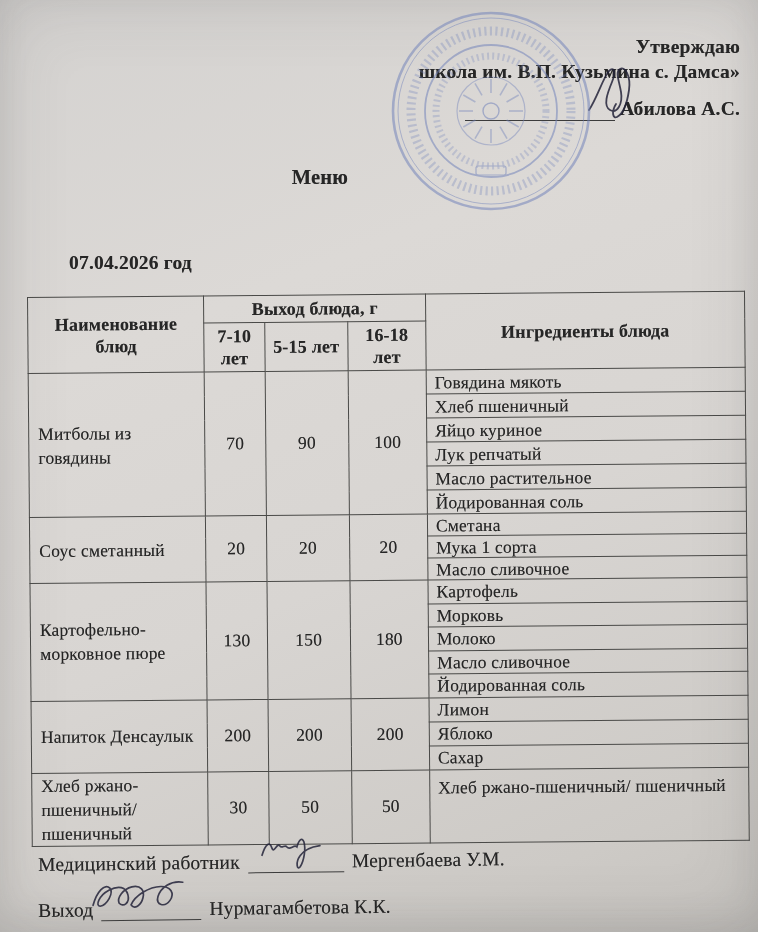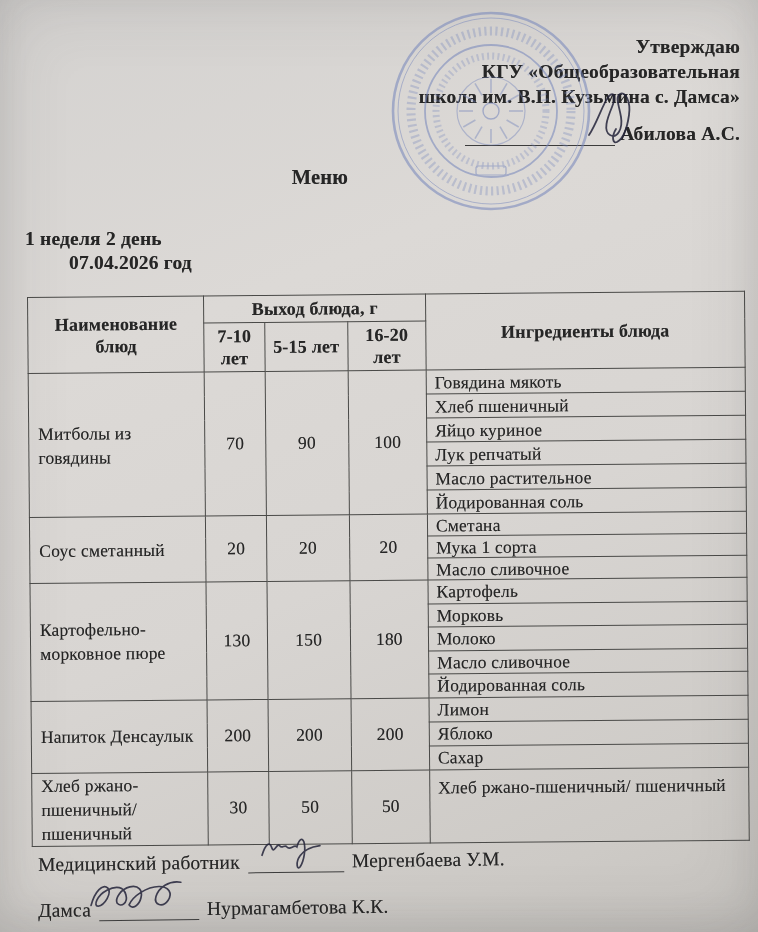--- a/index.html
+++ b/index.html
@@ -81,21 +81,20 @@
   .footer-med .hand-sig { left:10px; top:-24px; }
   .footer-cook .hand-sig { left:-14px; top:-26px; }
 </style>
 </head>
 <body>
 
 <div class="photo">
 
   <div class="approval">
     <div>Утверждаю</div>
-    <div>КГУ «Общеобразовательная</div>
     <div>школа им. В.П. Кузьмина с. Дамса»</div>
     <div class="sig-line">
       <svg class="dir-sig" width="78" height="58" viewBox="0 0 78 58">
         <path d="M6,46 C14,34 20,14 26,7 C31,2 33,8 29,18 C24,30 20,42 27,46 C34,50 40,40 38,28 C36,16 32,8 37,5 C42,2 48,12 46,26 C44,40 40,50 34,53 C30,55 28,48 33,40" fill="none" stroke="#23233a" stroke-width="1.8" stroke-linecap="round" opacity="0.85"></path>
       </svg>
       <span class="blank"></span>
       <span>Абилова А.С.</span>
     </div>
   </div>
 
@@ -126,41 +125,40 @@
         <line x1="105" y1="73" x2="105" y2="87" transform="rotate(300 105 105)"></line>
         <line x1="105" y1="73" x2="105" y2="87" transform="rotate(330 105 105)"></line>
       </g>
       <circle cx="105" cy="105" r="8" stroke-width="1.4"></circle>
       <rect x="90" y="160" width="30" height="9" rx="2" stroke-width="1.2"></rect>
     </g>
   </svg>
 
   <div class="doc-title">Меню</div>
 
-  <div class="week-line">1 неделя 2 день</div>
   <div class="date-line">07.04.2026 год</div>
 
   <table class="menu-table">
     <colgroup>
       <col style="width:24.6%">
         <col style="width:8.4%">
         <col style="width:11.6%">
         <col style="width:10.9%">
         <col style="width:44.5%">
     </colgroup>
     <thead>
       <tr class="tr-yield">
         <th rowspan="2">Наименование блюд</th>
         <th colspan="3">Выход блюда, г</th>
         <th rowspan="2">Ингредиенты блюда</th>
       </tr>
       <tr class="tr-ages">
         <th>7-10 лет</th>
         <th>5-15 лет</th>
-        <th>16-20 лет</th>
+        <th>16-18 лет</th>
       </tr>
     </thead>
     <tbody>
 
       <tr class="h23">
         <td class="dish" rowspan="6">Митболы из говядины</td>
         <td class="num" rowspan="6">70</td>
         <td class="num" rowspan="6">90</td>
         <td class="num" rowspan="6">100</td>
         <td class="ing">Говядина мякоть</td>
@@ -239,18 +237,18 @@
     </tbody>
   </table>
 
   <div class="footer-line footer-med">
     <span>Медицинский работник</span><span class="blank"><svg class="hand-sig" width="70" height="44" viewBox="0 0 70 44">
       <path d="M4,26 C8,14 12,12 14,19 C16,25 19,13 22,17 C24,20 27,15 29,18 C32,22 36,15 39,18 C41,11 44,8 46,13 C48,20 46,32 42,38 C39,42 37,34 42,27 C46,21 54,18 62,17" fill="none" stroke="#23233a" stroke-width="1.7" stroke-linecap="round" opacity="0.85"></path>
     </svg></span><span>Мергенбаева У.М.</span>
   </div>
 
   <div class="footer-line footer-cook">
-    <span>Дамса</span><span class="blank"><svg class="hand-sig" width="110" height="46" viewBox="0 0 110 46">
+    <span>Выход</span><span class="blank"><svg class="hand-sig" width="110" height="46" viewBox="0 0 110 46">
       <path d="M6,30 C10,16 18,8 23,13 C27,18 20,30 13,31 C8,31 12,20 22,15 C32,10 39,12 41,20 C43,28 36,33 32,28 C30,23 36,14 45,12 C54,10 58,16 56,23 C54,31 47,35 44,30 C48,21 62,12 74,12 C84,12 88,19 83,26 C78,33 68,31 71,22 C74,13 84,6 96,8" fill="none" stroke="#23233a" stroke-width="1.7" stroke-linecap="round" opacity="0.85"></path>
     </svg></span><span>Нурмагамбетова К.К.</span>
   </div>
 
 </div>
 
 </body></html>

